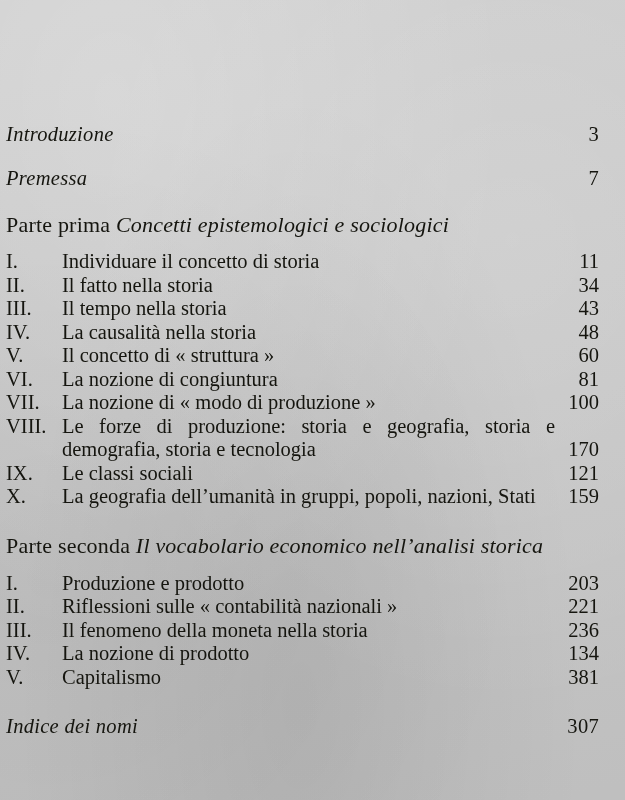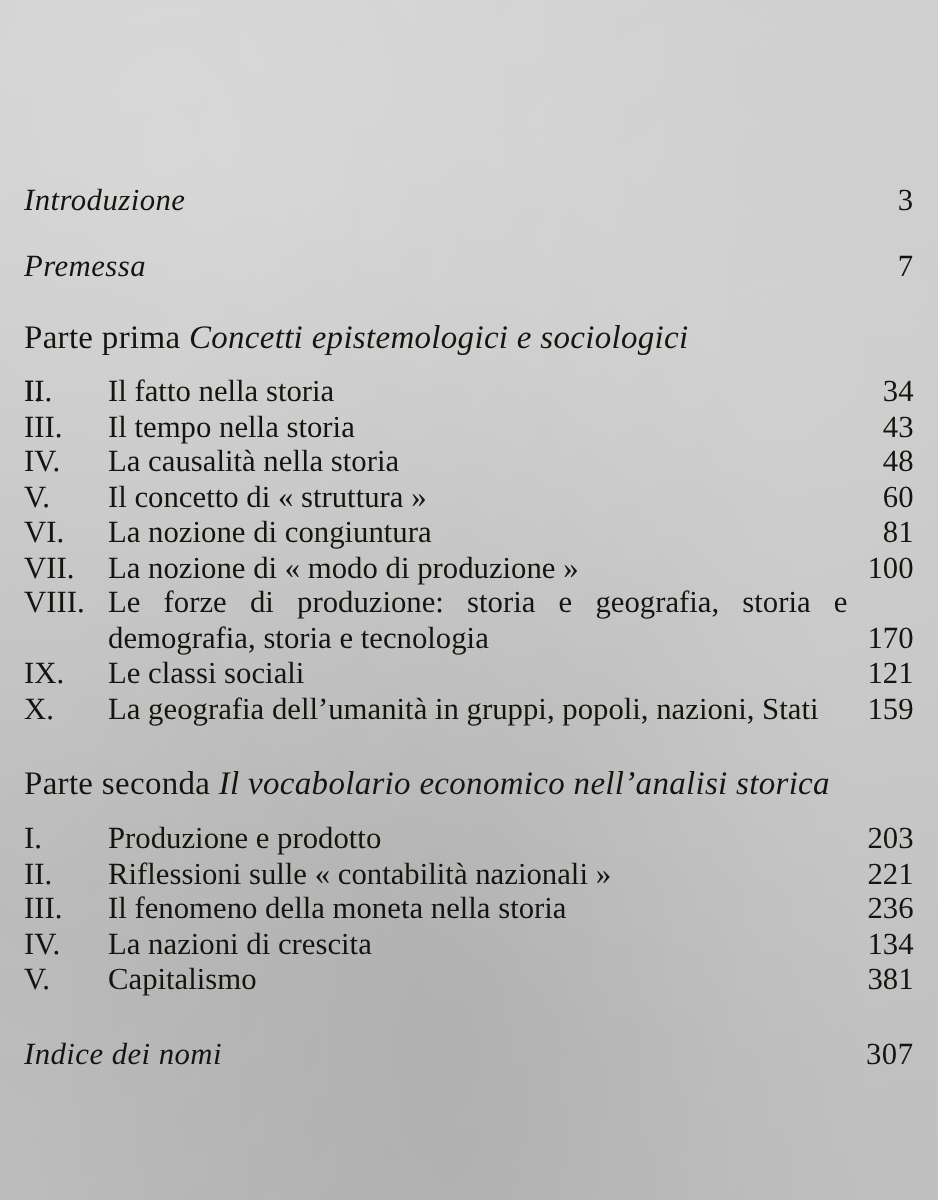--- a/index.html
+++ b/index.html
@@ -27,21 +27,21 @@
       radial-gradient(ellipse at 18% 12%, rgba(255,255,255,0.22), rgba(255,255,255,0) 55%),
       radial-gradient(ellipse at 82% 30%, rgba(255,255,255,0.14), rgba(255,255,255,0) 60%),
       radial-gradient(ellipse at 48% 88%, rgba(0,0,0,0.07), rgba(0,0,0,0) 62%),
       radial-gradient(ellipse at 8% 72%, rgba(0,0,0,0.05), rgba(0,0,0,0) 58%),
       linear-gradient(170deg, rgba(255,255,255,0.10), rgba(0,0,0,0.05));
     overflow: hidden;
   }
 
   #content {
     position: absolute;
-    left: 16px;
+    left: 6px;
     top: 0;
     width: 593px;   
     height: 702px;
   }
 
   
   .front-row {
     display: flex;
     align-items: baseline;
     font-style: italic;
@@ -154,20 +154,24 @@
     <div class="sp-after-premessa"></div>
 
     <div class="part-heading">
       <span class="ph-kicker">Parte prima </span><span class="ph-title">Concetti epistemologici e sociologici</span>
     </div>
 
     <div class="sp-after-parte1"></div>
 
     <div class="chapter single">
       <span class="ch-num">I.</span>
+      <div class="ch-body">
+        <div class="ch-title">Individuare il concetto di storia</div>
+        <span class="ch-page">11</span>
+      </div>
     </div>
 
     <div class="chapter single">
       <span class="ch-num">II.</span>
       <div class="ch-body">
         <div class="ch-title">Il fatto nella storia</div>
         <span class="ch-page">34</span>
       </div>
     </div>
 
@@ -263,21 +267,21 @@
       <span class="ch-num">III.</span>
       <div class="ch-body">
         <div class="ch-title">Il fenomeno della moneta nella storia</div>
         <span class="ch-page">236</span>
       </div>
     </div>
 
     <div class="chapter single">
       <span class="ch-num">IV.</span>
       <div class="ch-body">
-        <div class="ch-title">La nazioni di crescita</div>
+        <div class="ch-title">La nozione di prodotto</div>
         <span class="ch-page">134</span>
       </div>
     </div>
 
     <div class="chapter single">
       <span class="ch-num">V.</span>
       <div class="ch-body">
         <div class="ch-title">Capitalismo</div>
         <span class="ch-page">381</span>
       </div>

